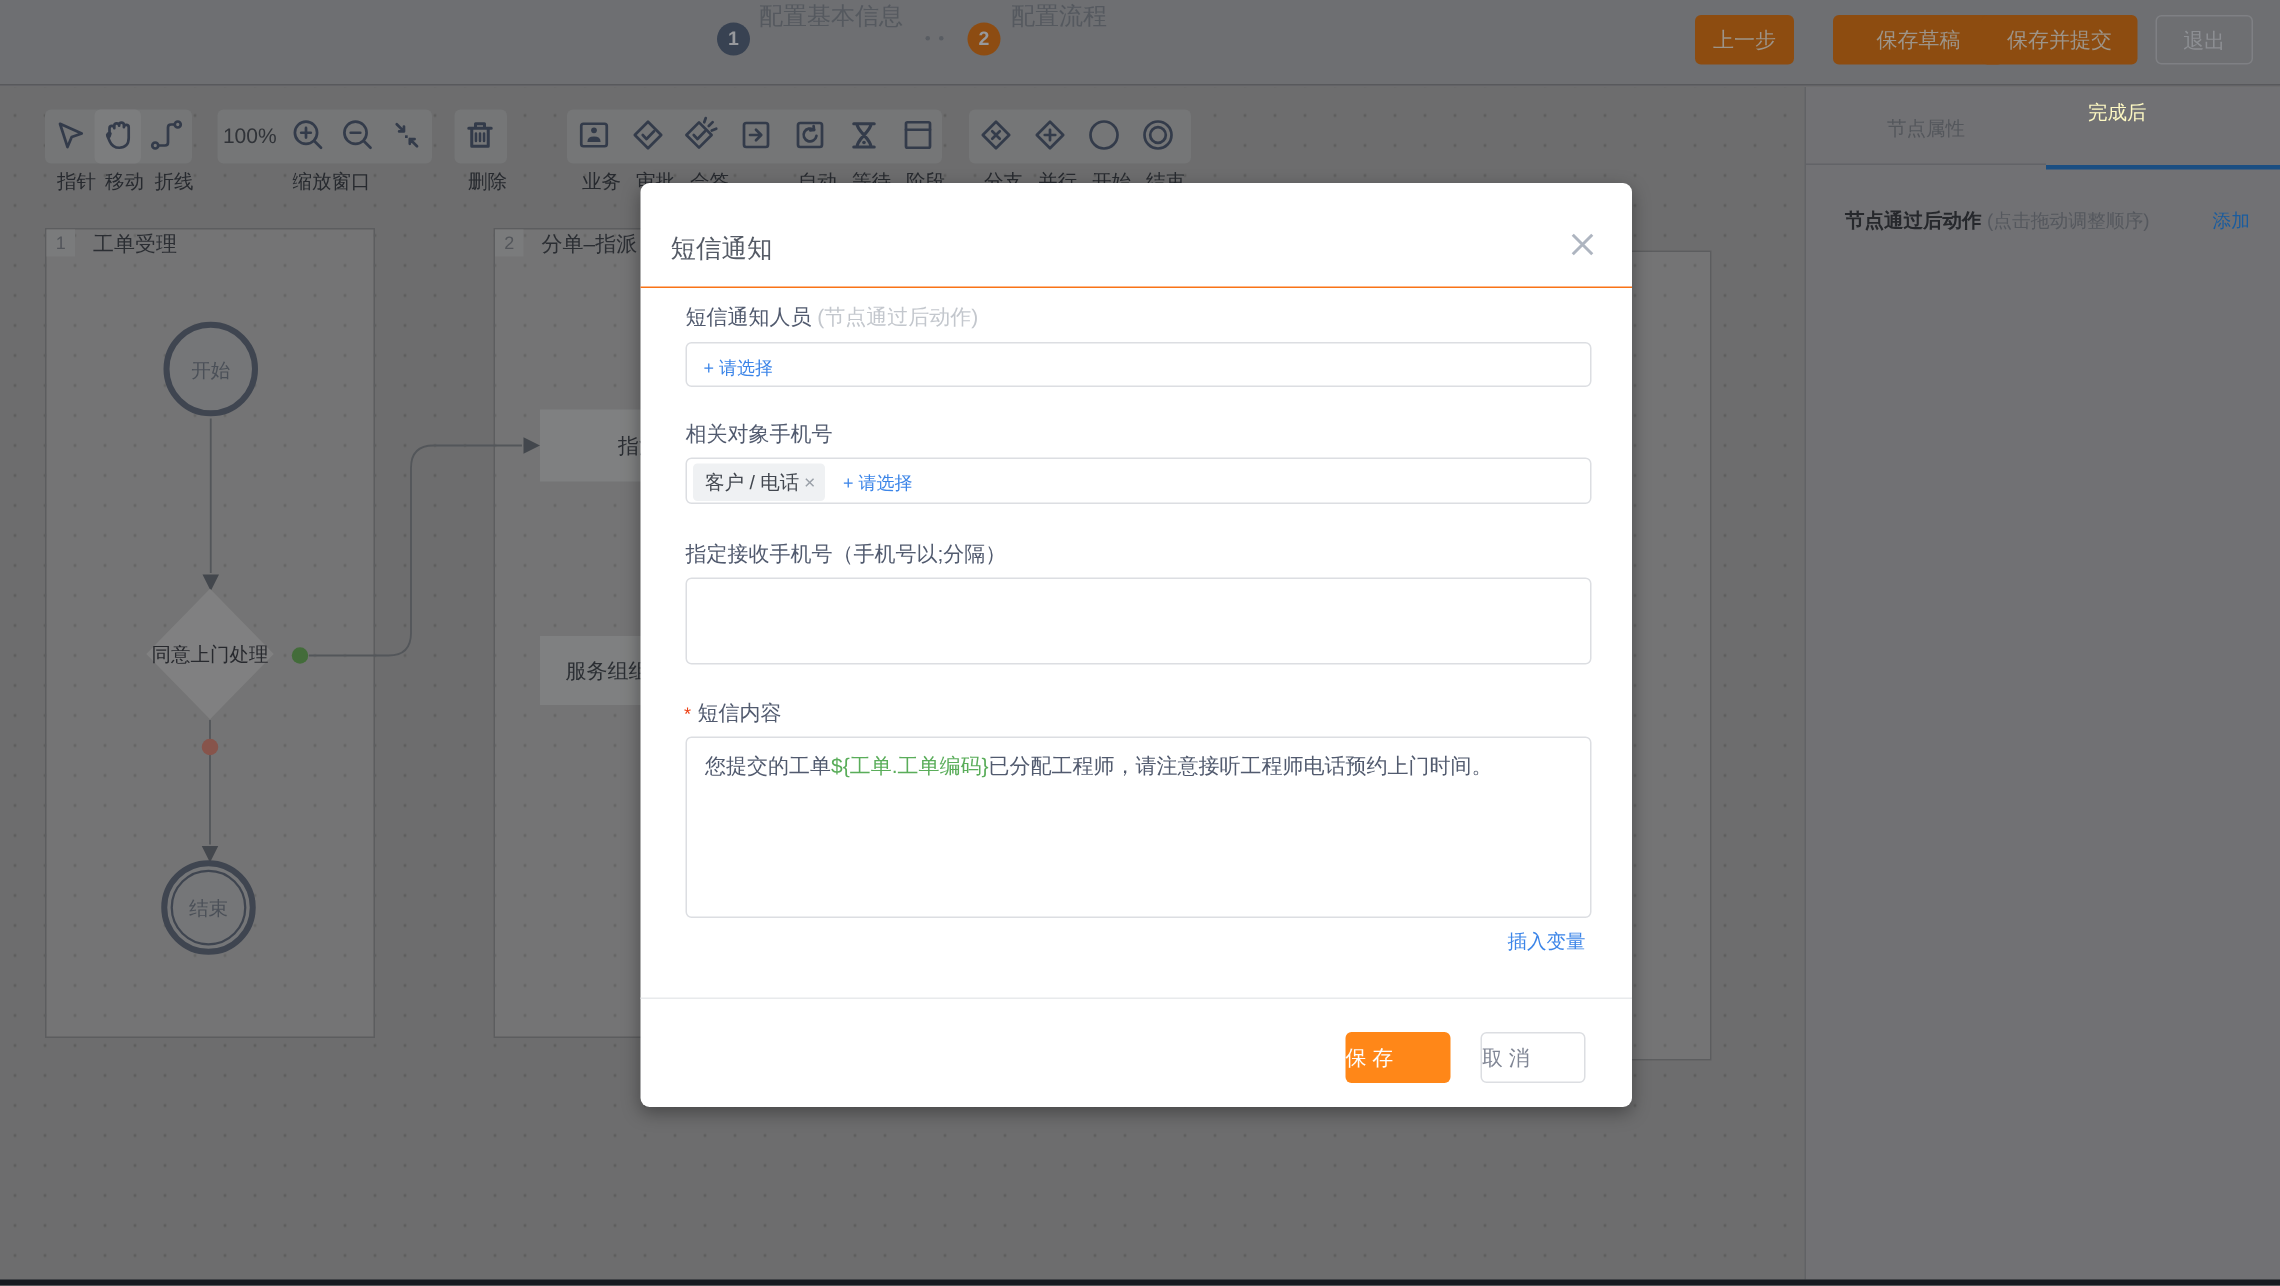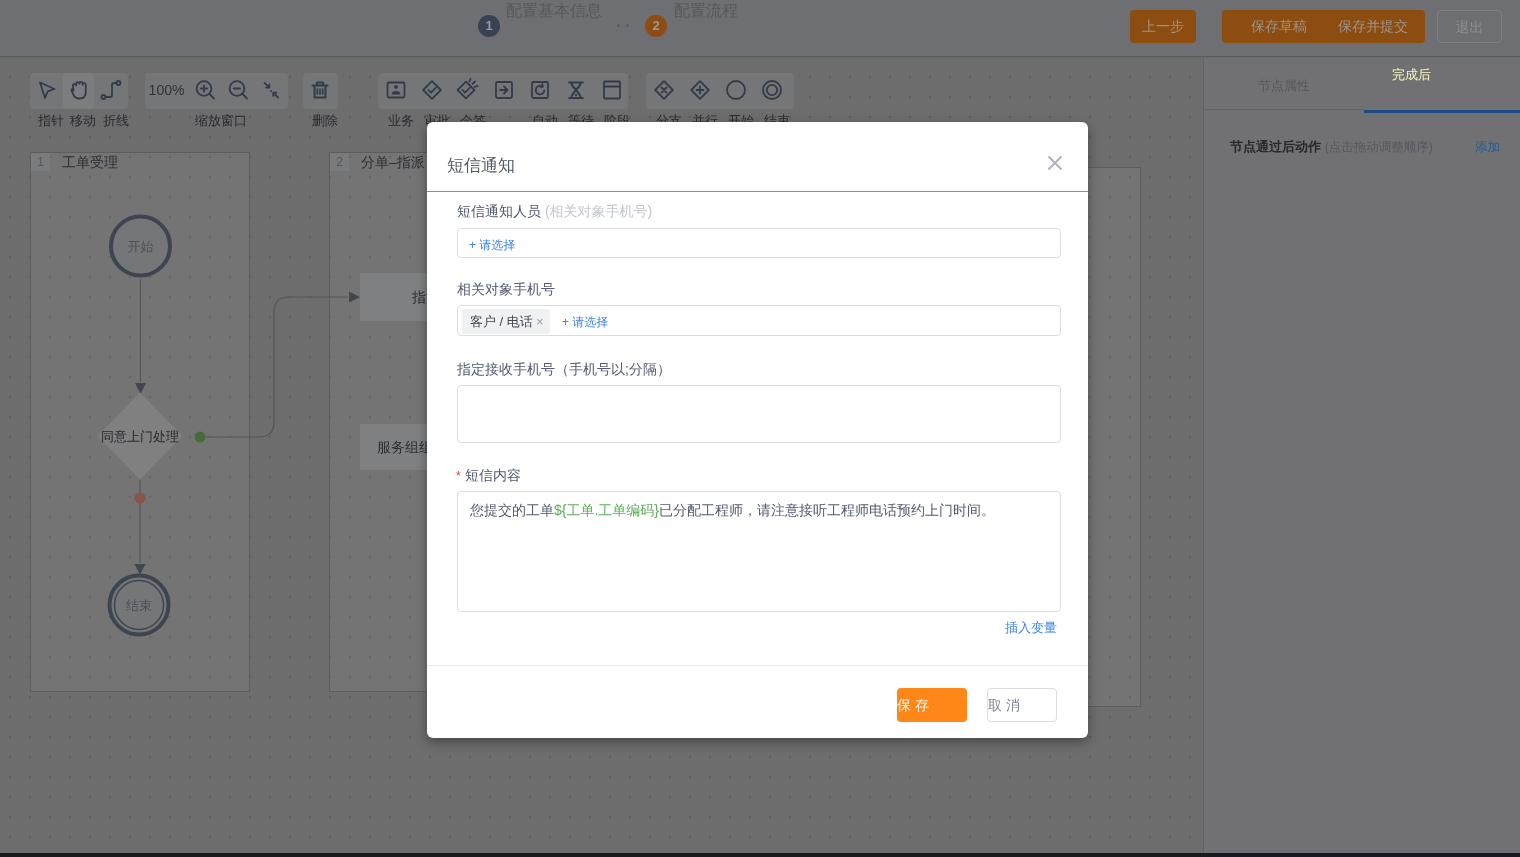--- a/index.html
+++ b/index.html
@@ -215,21 +215,21 @@
 
 <div id="bstrip"></div>
 
 <div id="modal">
   <div id="mhead">
     <div id="mtitle">短信通知</div>
     <svg id="mclose" width="22" height="22" viewBox="0 0 22 22">
         <path d="M4.5 4.5 L17.5 17.5 M17.5 4.5 L4.5 17.5" stroke="#aeb5c0" stroke-width="2" fill="none"></path>
       </svg>
   </div>
-  <div class="mlabel" style="top:81px;">短信通知人员 <span class="mhint">(相关对象手机号)</span></div>
+  <div class="mlabel" style="top:81px;">短信通知人员 <span class="mhint">(节点通过后动作)</span></div>
   <div class="mbox" style="top:106px; height:30px;">
     <span class="blue" style="position:absolute; left:11px; top:8px; font-size:12px;">+ 请选择</span>
   </div>
   <div class="mlabel" style="top:159px;">相关对象手机号</div>
   <div class="mbox" style="top:183px; height:31px;">
     <div class="tag" style="left:4px; top:3px; width:88px; height:25px; line-height:25px;">
       <span style="position:absolute; left:8px; top:0;">客户 / 电话</span>
       <span style="position:absolute; left:74px; top:0; color:#9aa0a8; font-size:13px;">×</span>
     </div>
     <span class="blue" style="position:absolute; left:104px; top:8px; font-size:12px;">+ 请选择</span>

